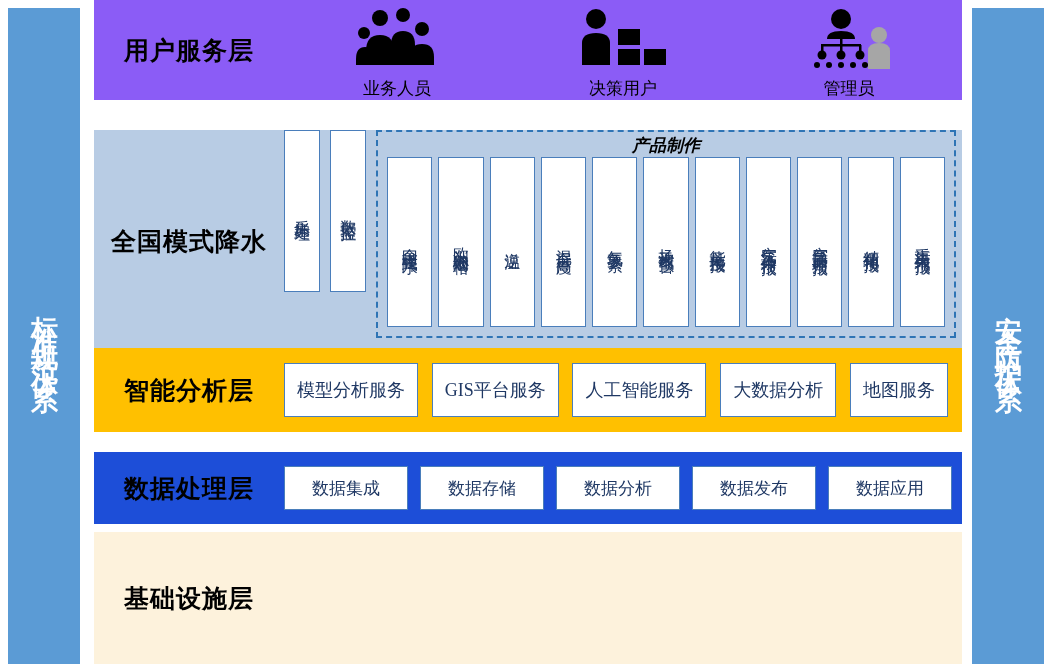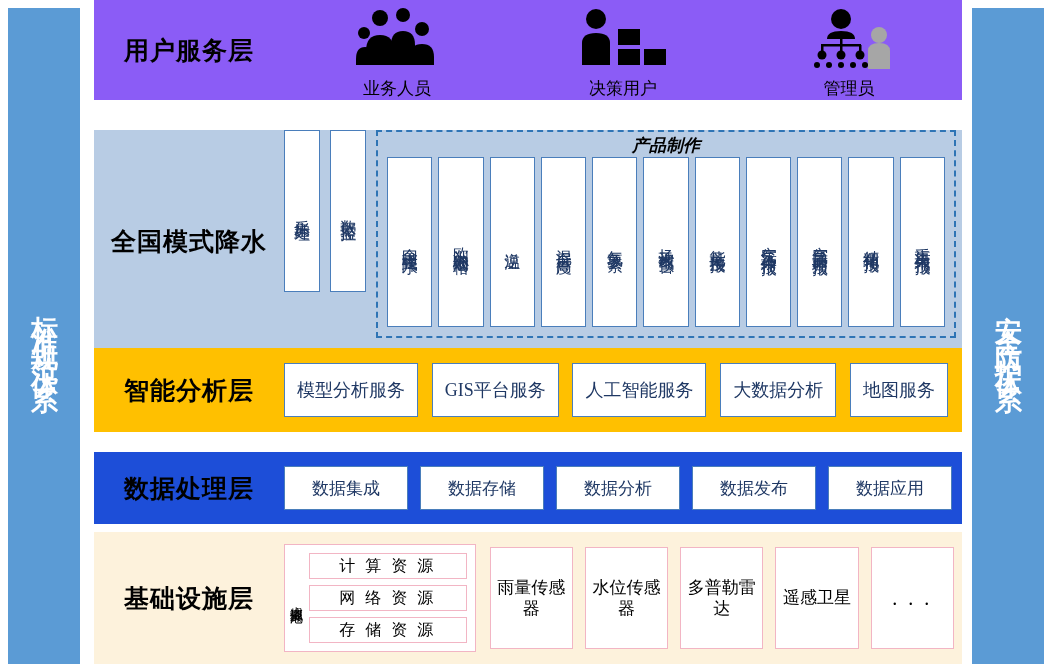--- a/index.html
+++ b/index.html
@@ -444,33 +444,15 @@
         <div class="hbox data-item">数据存储</div>
         <div class="hbox data-item">数据分析</div>
         <div class="hbox data-item">数据发布</div>
         <div class="hbox data-item">数据应用</div>
       </div>
     </div>
   </div>
 
   <div class="band" id="infra-layer">
     <div class="band-title">基础设施层</div>
-    <div class="band-body infra-body">
-
-      <div class="pool">
-        <div class="pool-label">虚拟资源池</div>
-        <div class="pool-rows">
-          <div class="pool-row">计 算 资 源</div>
-          <div class="pool-row">网 络 资 源</div>
-          <div class="pool-row">存 储 资 源</div>
-        </div>
-      </div>
-
-      <div class="sensor">雨量传感器</div>
-      <div class="sensor">水位传感器</div>
-      <div class="sensor">多普勒雷达</div>
-      <div class="sensor">遥感卫星</div>
-      <div class="sensor dots">. . .</div>
-
-    </div>
   </div>
 
 </div>
 
 </body></html>

